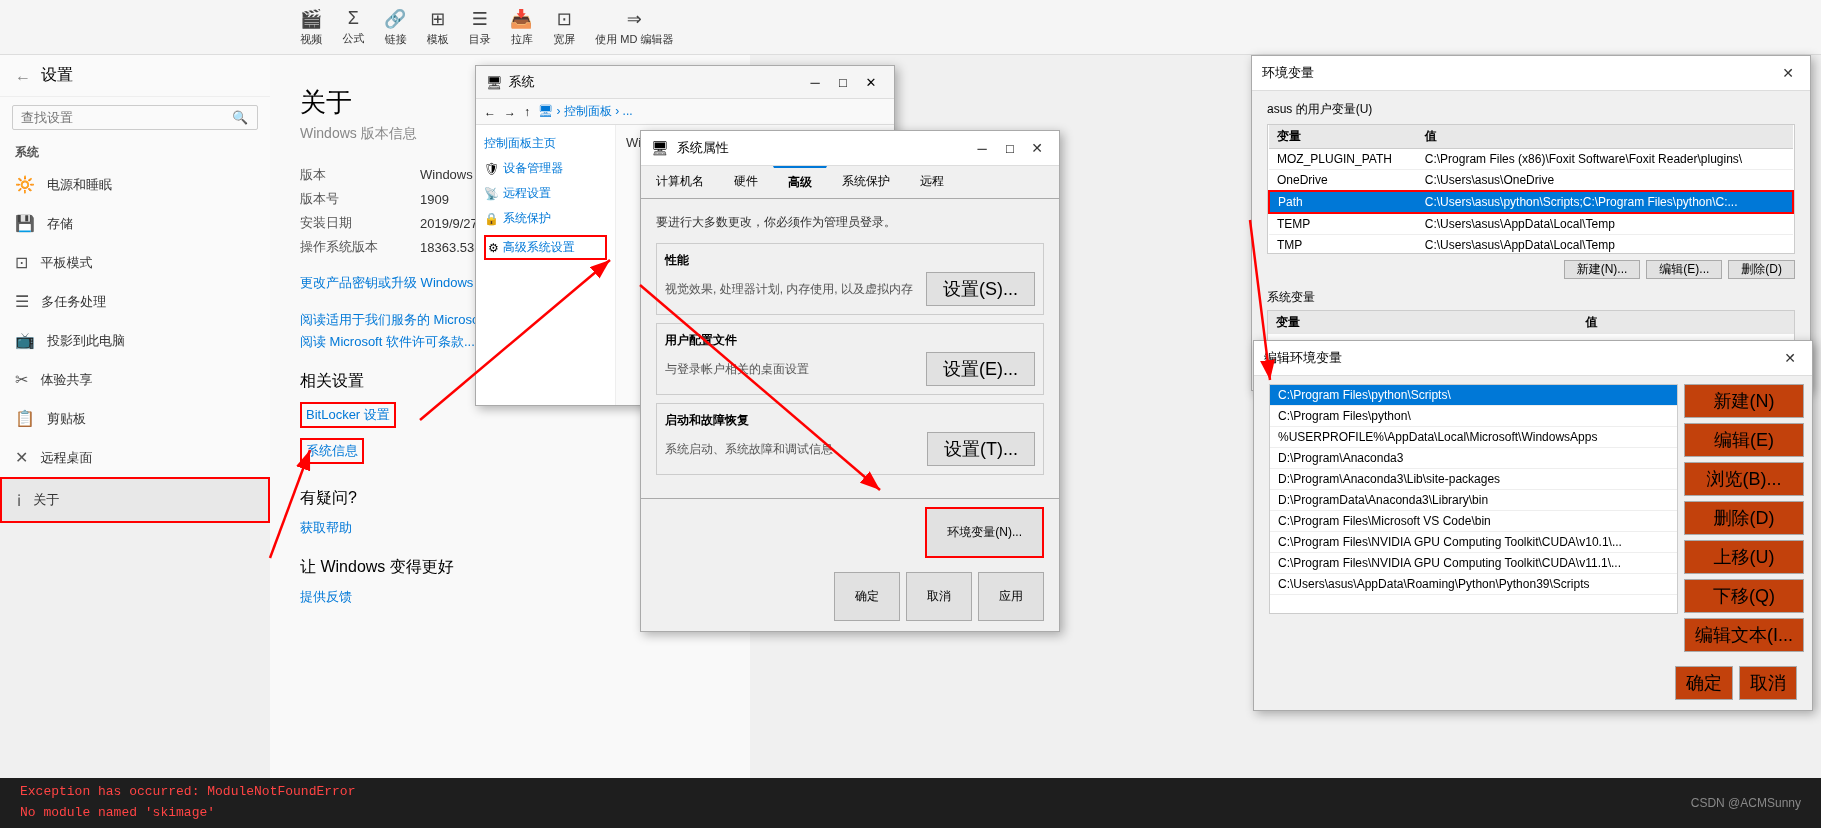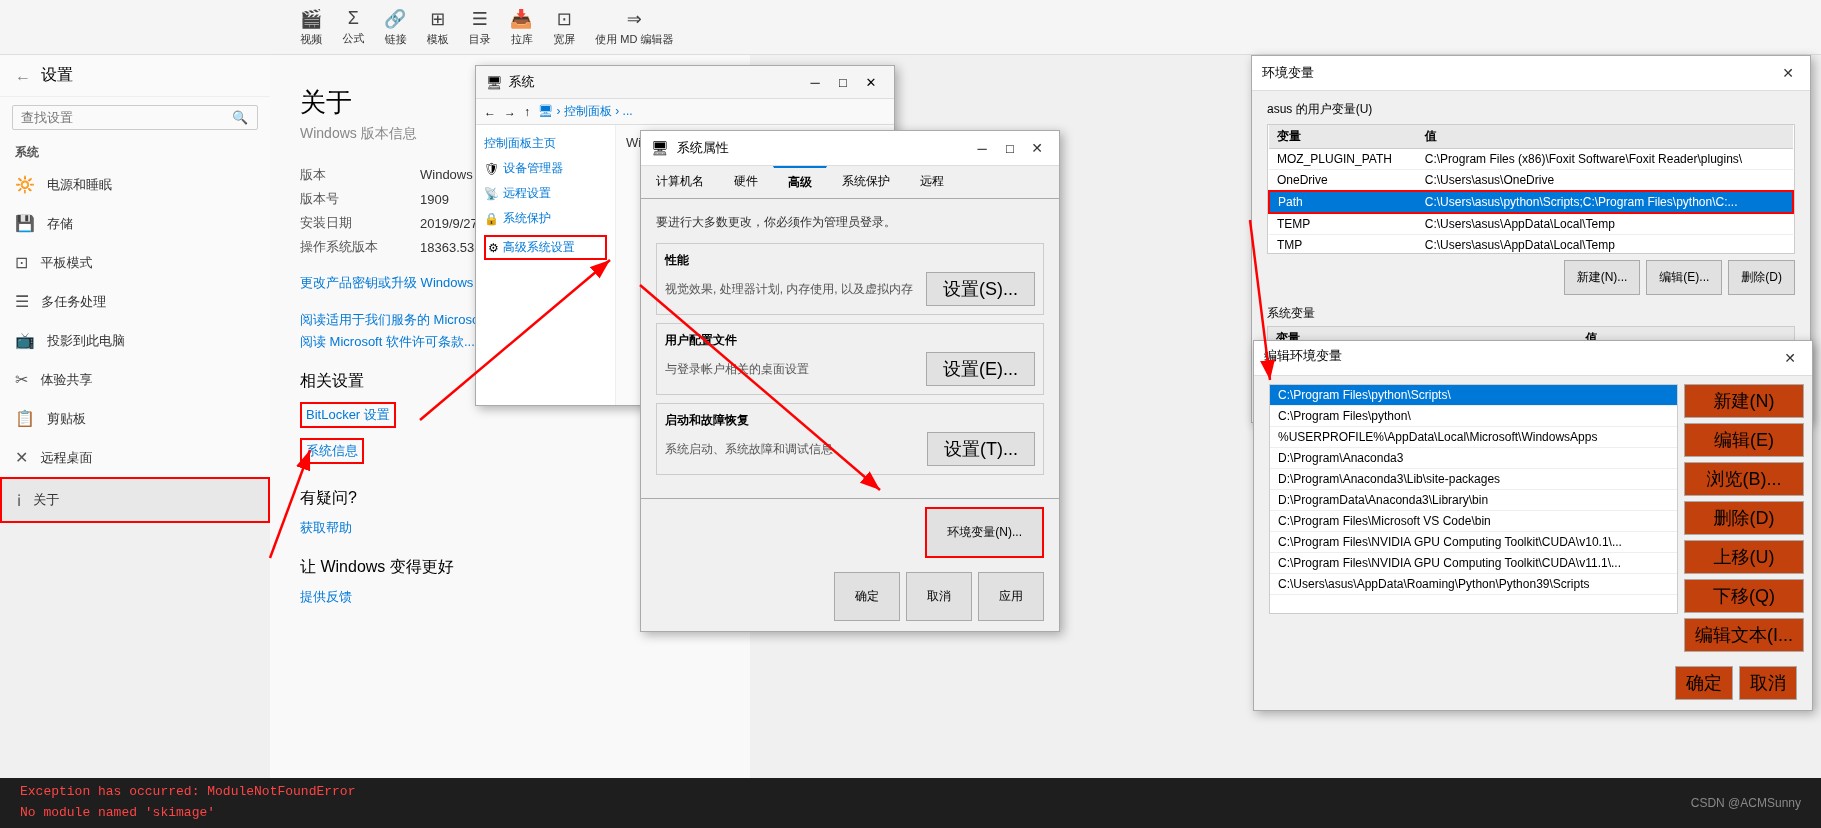--- a/index.html
+++ b/index.html
@@ -48,21 +48,21 @@
     .section-heading { font-size: 16px; font-weight: 400; margin-top: 20px; margin-bottom: 10px; }
 
     
     .sysprop-dialog {
       position: absolute; top: 60px; left: 475px; width: 420px;
       background: #f0f0f0; border: 1px solid #aaa;
       box-shadow: 3px 3px 10px rgba(0,0,0,0.3);
     }
     .dialog-titlebar {
       background: #fff; border-bottom: 1px solid #ddd;
-      padding: 6px 10px; display: flex; justify-content: space-between;
+      padding: 6px 10px; display: flex; align-items: center; justify-content: space-between;
     }
     .dialog-titlebar-left { display: flex; align-items: center; gap: 8px; }
     .dialog-titlebar-icon { font-size: 14px; }
     .dialog-title { font-size: 13px; font-weight: 400; }
     .dialog-close-btn { cursor: pointer; color: #333; font-size: 14px; width: 24px; height: 22px; display: flex; align-items: center; justify-content: center; }
     .dialog-tabs { display: flex; background: #f0f0f0; border-bottom: 1px solid #aaa; }
     .dialog-tab { padding: 6px 14px; font-size: 12px; cursor: pointer; border: 1px solid transparent; }
     .dialog-tab.active { background: #f0f0f0; border-top: 2px solid #0078d7; font-weight: 600; }
     .dialog-content { padding: 15px; }
     .dialog-section-title { font-weight: 600; margin-bottom: 3px; font-size: 12px; }
@@ -80,21 +80,21 @@
       box-shadow: 3px 3px 10px rgba(0,0,0,0.3);
     }
     .env-section { padding: 10px 15px; }
     .env-section-title { font-size: 12px; font-weight: 400; margin-bottom: 6px; }
     .env-table-container { border: 1px solid #ccc; background: #fff; height: 130px; overflow-y: auto; }
     .env-table { width: 100%; border-collapse: collapse; font-size: 12px; }
     .env-table th { background: #e8e8e8; border-bottom: 1px solid #ccc; padding: 3px 8px; text-align: left; font-weight: 600; }
     .env-table td { padding: 3px 8px; border-bottom: 1px solid #eee; }
     .env-table tr.selected td { background: #0078d7; color: #fff; }
     .env-buttons { display: flex; gap: 6px; justify-content: flex-end; margin-top: 6px; }
-    .env-btn { background: #e1e1e1; border: 1px solid #aaa; padding: 8px 12px; font-size: 12px; cursor: pointer; }
+    .env-btn { background: #e1e1e1; border: 1px solid #aaa; padding: 0 12px; font-size: 12px; cursor: pointer; }
 
     
     .edit-env-dialog {
       position: absolute; top: 340px; right: 8px; width: 560px;
       background: #f0f0f0; border: 1px solid #aaa;
       box-shadow: 3px 3px 10px rgba(0,0,0,0.3);
     }
     .edit-env-list { border: 1px solid #ccc; background: #fff; margin: 8px 15px; font-size: 12px; height: 230px; overflow-y: auto; }
     .edit-env-list-item { padding: 3px 8px; border-bottom: 1px solid #eee; cursor: pointer; }
     .edit-env-list-item:first-child { background: #0078d7; color: #fff; }

